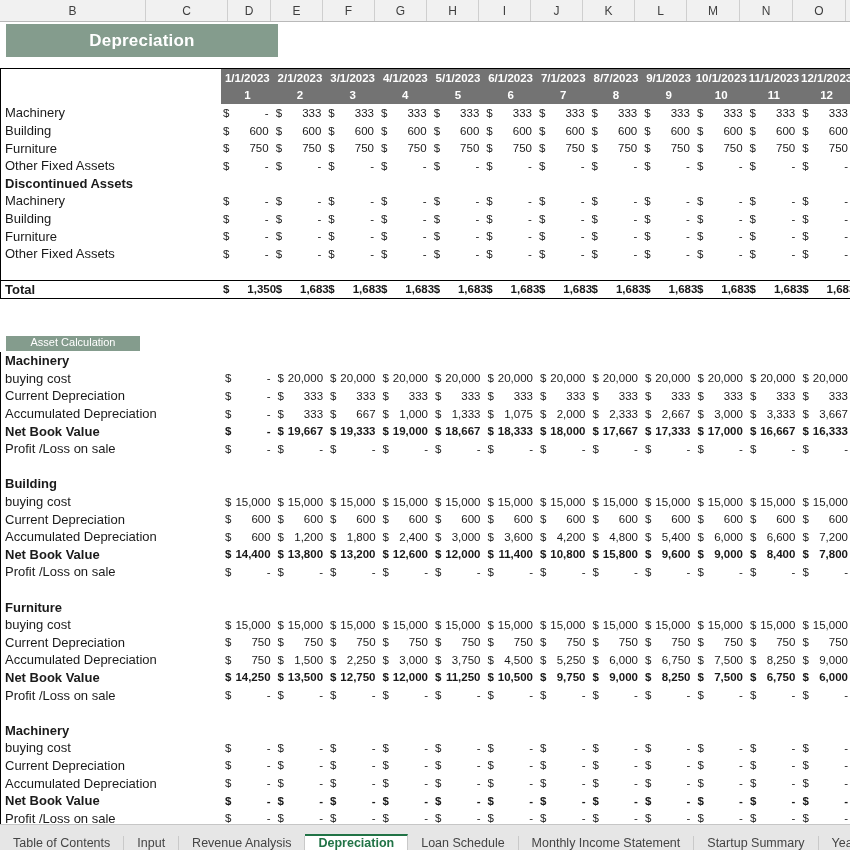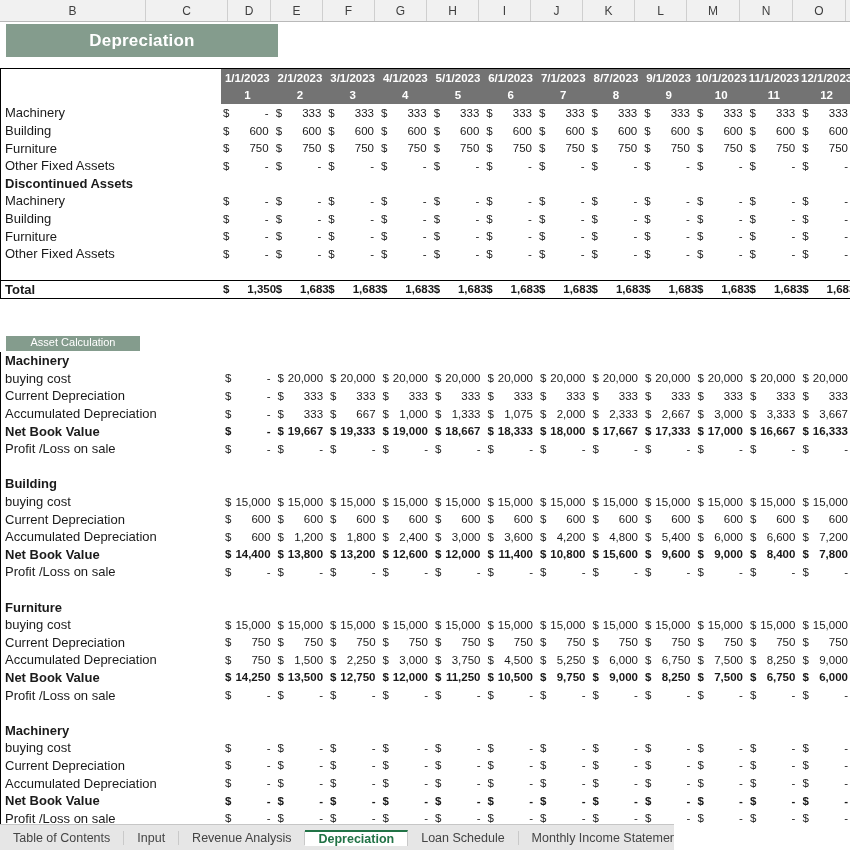--- a/index.html
+++ b/index.html
@@ -97,25 +97,25 @@
     left: 0px; top: 352px;
     width: 852px;
     border-left: 1.5px solid #000;
     background: #fff;
   }
 
   
   .tabbar {
     position: absolute;
     left: 0; bottom: 0;
-    width: 674px; height: 26px;
+    width: 850px; height: 26px;
     background: #e6e6e6;
     border-top: 1px solid #c6c6c6;
     display: flex;
-    align-items: center;
+    align-items: flex-end;
     overflow: hidden;
   }
   .tab {
     display: flex; align-items: center; justify-content: center;
     padding: 0 13px;
     font-size: 12.5px;
     color: #444;
     border-right: 1px solid #c9c9c9;
     background: #e6e6e6;
     white-space: nowrap;
@@ -754,21 +754,21 @@
             <td class="c-val">13,200</td>
             <td class="c-dollar">$</td>
             <td class="c-val">12,600</td>
             <td class="c-dollar">$</td>
             <td class="c-val">12,000</td>
             <td class="c-dollar">$</td>
             <td class="c-val">11,400</td>
             <td class="c-dollar">$</td>
             <td class="c-val">10,800</td>
             <td class="c-dollar">$</td>
-            <td class="c-val">15,600</td>
+            <td class="c-val">15,800</td>
             <td class="c-dollar">$</td>
             <td class="c-val">9,600</td>
             <td class="c-dollar">$</td>
             <td class="c-val">9,000</td>
             <td class="c-dollar">$</td>
             <td class="c-val">8,400</td>
             <td class="c-dollar">$</td>
             <td class="c-val">7,800</td>
           </tr>
           <tr>

